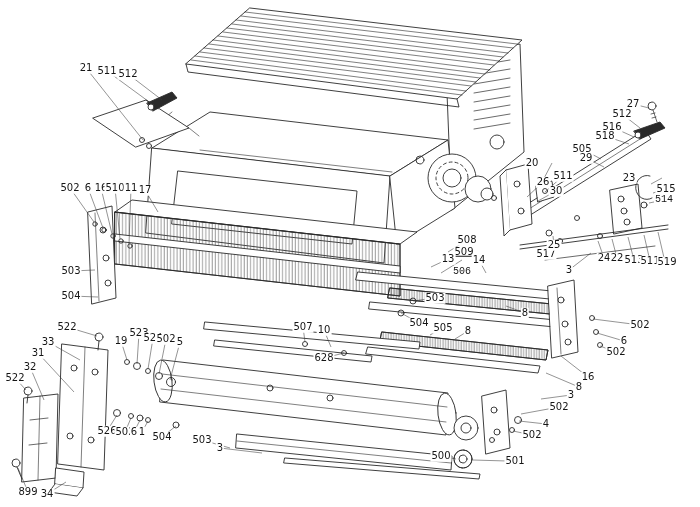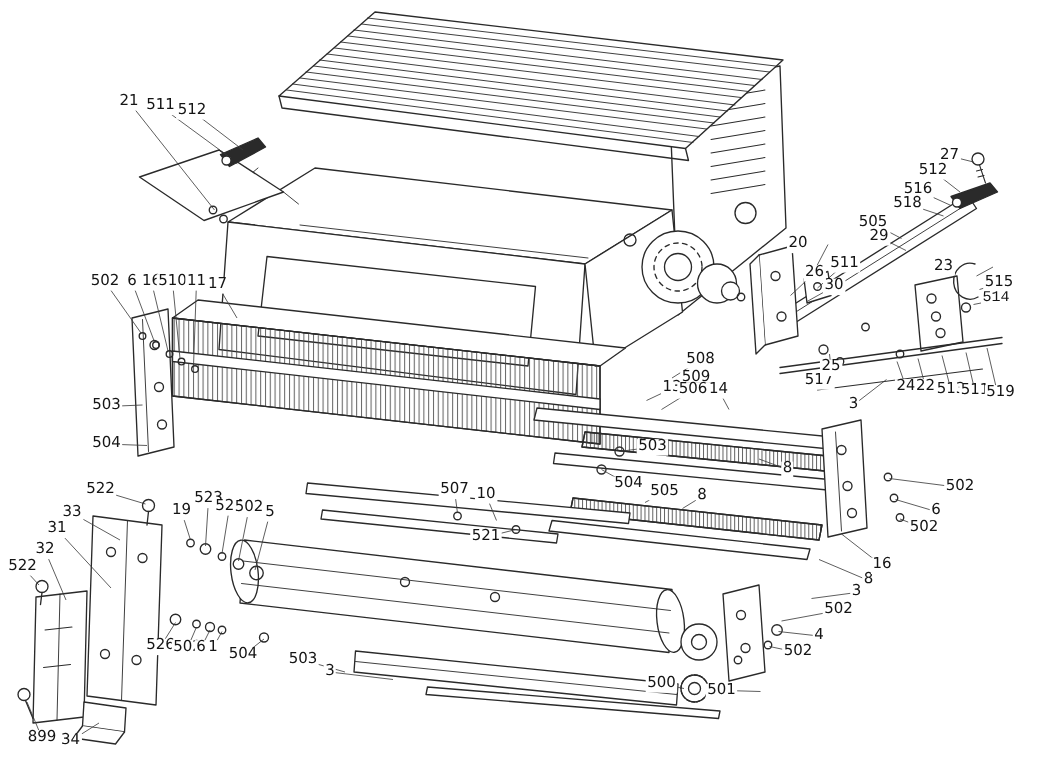--- a/index.html
+++ b/index.html
@@ -306,32 +306,32 @@
       <div class="callout" style="left: 180px; top: 342px; color: rgb(21, 21, 21);">5</div>
       <div class="callout" style="left: 107px; top: 431px; color: rgb(21, 21, 21);">526</div>
       <div class="callout" style="left: 125px; top: 432px; color: rgb(21, 21, 21);">502</div>
       <div class="callout" style="left: 134px; top: 432px; color: rgb(21, 21, 21);">6</div>
       <div class="callout" style="left: 142px; top: 432px; color: rgb(21, 21, 21);">1</div>
       <div class="callout" style="left: 162px; top: 437px; color: rgb(21, 21, 21);">504</div>
       <div class="callout" style="left: 202px; top: 440px; color: rgb(21, 21, 21);">503</div>
       <div class="callout" style="left: 220px; top: 448px; color: rgb(21, 21, 21);">3</div>
       <div class="callout" style="left: 303px; top: 327px; color: rgb(21, 21, 21);">507</div>
       <div class="callout" style="left: 324px; top: 330px; color: rgb(21, 21, 21);">10</div>
-      <div class="callout" style="left: 324px; top: 358px; color: rgb(21, 21, 21);">521</div>
+      <div class="callout" style="left: 324px; top: 358px; color: rgb(21, 21, 21);">628</div>
       <div class="callout" style="left: 467px; top: 240px; color: rgb(21, 21, 21);">508</div>
       <div class="callout" style="left: 464px; top: 252px; color: rgb(21, 21, 21); text-decoration: underline;">509</div>
       <div class="callout" style="left: 448px; top: 259px; color: rgb(21, 21, 21);">13</div>
-      <div class="callout" style="left: 462px; top: 260px; color: rgb(21, 21, 21);">506</div>
+      <div class="callout" style="left: 462px; top: 272px; color: rgb(21, 21, 21); font-family: Liberation Mono, monospace;">506</div>
       <div class="callout" style="left: 479px; top: 260px; color: rgb(21, 21, 21);">14</div>
       <div class="callout" style="left: 435px; top: 298px; color: rgb(21, 21, 21);">503</div>
       <div class="callout" style="left: 419px; top: 323px; color: rgb(21, 21, 21);">504</div>
       <div class="callout" style="left: 443px; top: 328px; color: rgb(21, 21, 21);">505</div>
       <div class="callout" style="left: 468px; top: 331px; color: rgb(21, 21, 21);">8</div>
       <div class="callout" style="left: 441px; top: 456px; color: rgb(21, 21, 21);">500</div>
-      <div class="callout" style="left: 481px; top: 461px; color: rgb(21, 21, 21);">501</div>
+      <div class="callout" style="left: 515px; top: 461px; color: rgb(21, 21, 21);">501</div>
       <div class="callout" style="left: 532px; top: 435px; color: rgb(21, 21, 21);">502</div>
       <div class="callout" style="left: 546px; top: 424px; color: rgb(21, 21, 21);">4</div>
       <div class="callout" style="left: 559px; top: 407px; color: rgb(21, 21, 21);">502</div>
       <div class="callout" style="left: 571px; top: 395px; color: rgb(21, 21, 21);">3</div>
       <div class="callout" style="left: 579px; top: 387px; color: rgb(21, 21, 21);">8</div>
       <div class="callout" style="left: 588px; top: 377px; color: rgb(21, 21, 21);">16</div>
       <div class="callout" style="left: 616px; top: 352px; color: rgb(21, 21, 21);">502</div>
       <div class="callout" style="left: 624px; top: 341px; color: rgb(21, 21, 21);">6</div>
       <div class="callout" style="left: 640px; top: 325px; color: rgb(21, 21, 21);">502</div>
       <div class="callout" style="left: 525px; top: 313px; color: rgb(21, 21, 21);">8</div>

